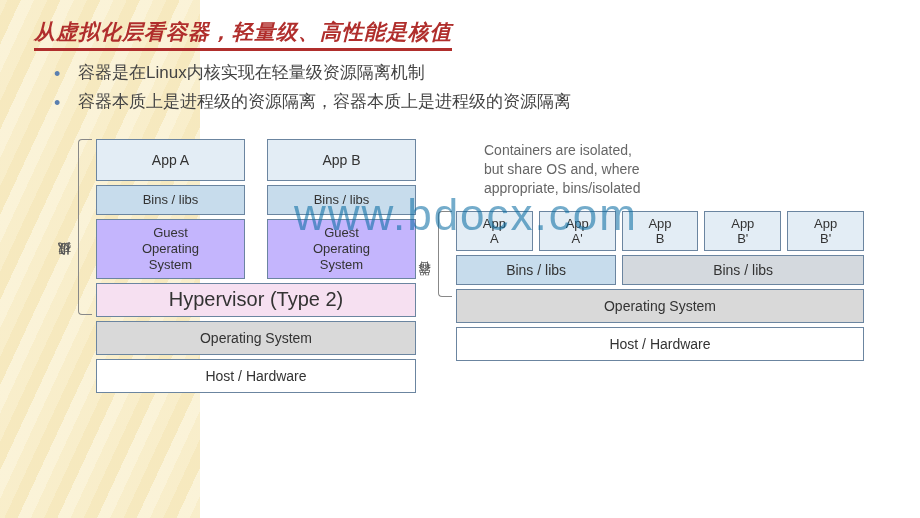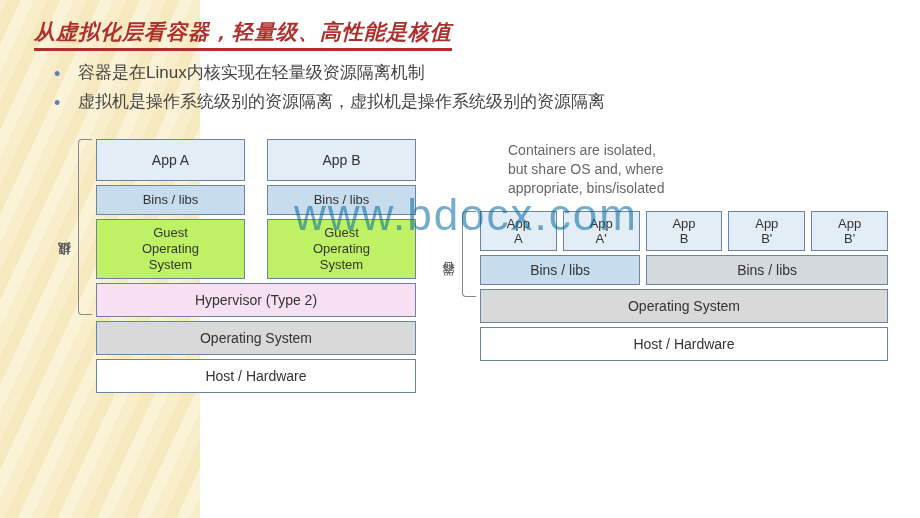--- a/index.html
+++ b/index.html
@@ -59,21 +59,20 @@
     letter-spacing: 2px;
     z-index: 2;
     pointer-events: none;
     font-family: Arial, sans-serif;
   }
   .diagrams {
     position: relative;
     z-index: 3;
     display: flex;
     margin-top: 22px;
-    gap: 24px;
     padding-left: 22px;
   }
   .vlabel {
     writing-mode: vertical-rl;
     transform: rotate(180deg);
     font-size: 13px;
     color: #555;
     text-align: center;
   }
   .bracket {
@@ -93,22 +92,22 @@
     text-align: center;
     font-size: 14px;
     color: #333;
     display: flex;
     align-items: center;
     justify-content: center;
     background: #fff;
   }
   .app { background: #e3edf5; height: 42px; }
   .bins { background: #c7dcec; height: 30px; font-size: 13px; }
-  .guest { background: #bef264; height: 60px; font-size: 13px; line-height: 1.2; }
-  .hyper { background: #f6e0f1; height: 34px; font-size: 14px; margin-top: 4px; }
+  .guest { background: #c4b5fd; height: 60px; font-size: 13px; line-height: 1.2; }
+  .hyper { background: #f6e0f1; height: 34px; font-size: 20px; margin-top: 4px; }
   .osrow { background: #d9d9d9; height: 34px; font-size: 14px; margin-top: 4px; }
   .hostrow { background: #fff; height: 34px; font-size: 14px; margin-top: 4px; }
   
   .ct-block { width: 408px; }
   .ct-note { color: #666; font-size: 14px; line-height: 1.35; margin: 2px 0 14px 68px; }
   .ct-apps { display: flex; gap: 6px; }
   .ct-apps .box { flex: 1; height: 40px; font-size: 13px; line-height: 1.2; background: #e3edf5; }
   .ct-bins-row { display: flex; gap: 6px; margin-top: 4px; }
   .ct-bins-row .bins1 { flex: 0 0 calc(40% - 3px); background: #c7dcec; height: 30px; }
   .ct-bins-row .bins2 { flex: 1; background: #d4d9de; height: 30px; }
@@ -123,21 +122,21 @@
 <body>
 
 <div class="bg-stripes"></div>
 
 <div class="content">
   <div class="title">
     <span class="underline-wrap">从虚拟化层看容器，轻量级、高性能是核值</span>
   </div>
   <ul class="bullets">
     <li>容器是在Linux内核实现在轻量级资源隔离机制</li>
-    <li>虚拟机是操作系统级别的资源隔离，虚拟机是操作系统级别的资源隔离</li>
+    <li>容器本质上是进程级的资源隔离，容器本质上是进程级的资源隔离</li>
   </ul>
 
   <div class="diagrams">
 
     <div class="left-group">
       <div class="vlabel">虚拟机</div>
       <div class="bracket bracket-lg"></div>
       <div class="vm-block">
         <div class="vm-top">
           <div class="vm-col">

